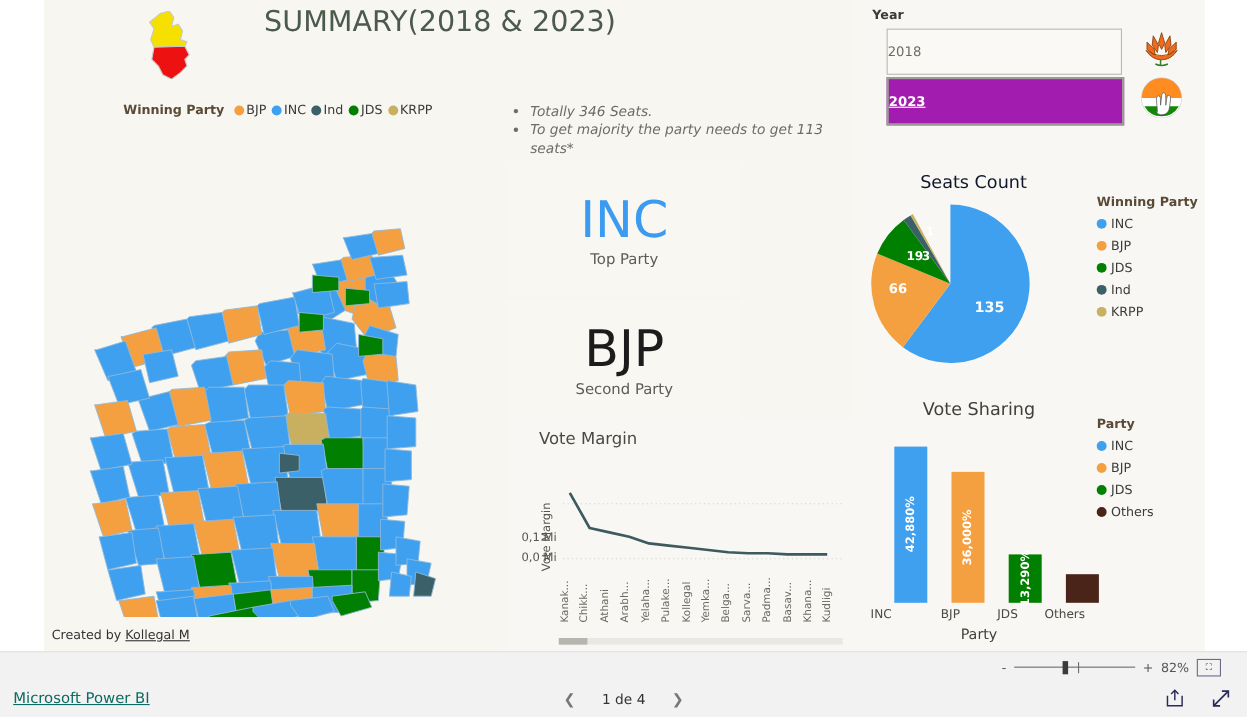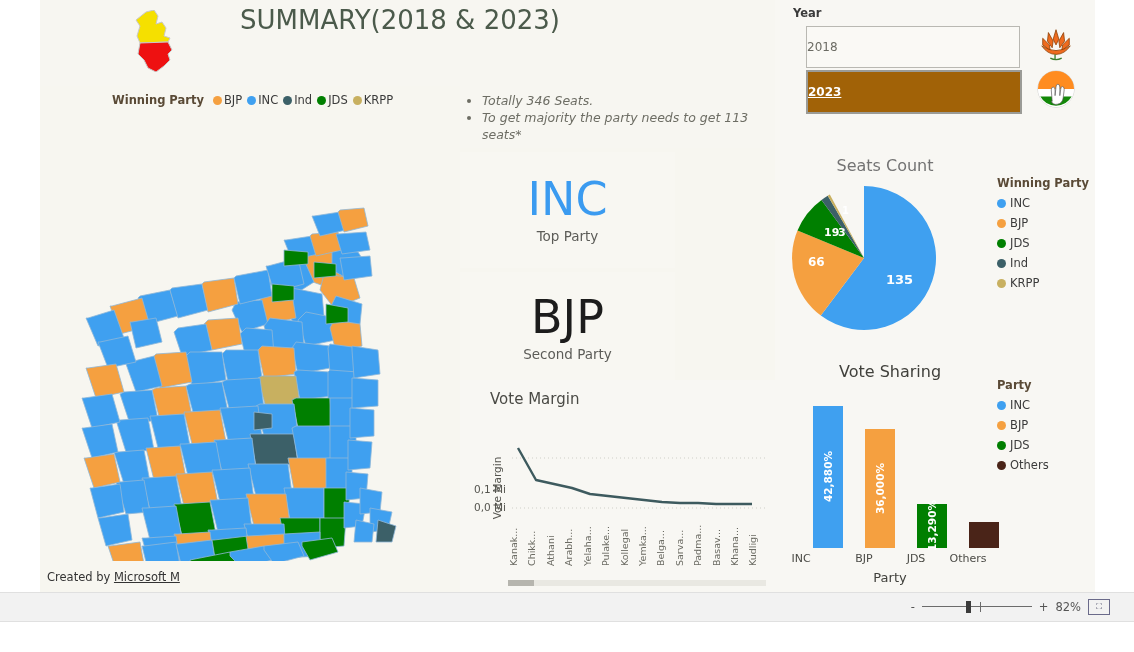--- a/index.html
+++ b/index.html
@@ -51,26 +51,26 @@
     transform:rotate(180deg);white-space:nowrap;text-align:left;}
   .scroll-track{position:absolute;left:48px;top:200px;width:258px;height:6px;background:#e9e8e2;}
   .scroll-thumb{position:absolute;left:48px;top:200px;width:26px;height:6px;background:#b6b5ae;}
 
   
   .slicer{position:absolute;left:735px;top:0px;width:320px;height:148px;background:#f8f7f3;}
   .slicer-title{position:absolute;left:18px;top:6px;font-size:11.5px;font-weight:bold;color:#3b3b3b;}
   .sl-item{position:absolute;left:31px;width:212px;height:40px;display:flex;align-items:center;
     font-size:12px;}
   .sl-unsel{top:26px;background:#faf9f5;border:1px solid #b9b8b2;color:#6b6b63;}
-  .sl-sel{top:70px;background:#a16207;border:2px solid #9b9b96;color:#ffffff;font-weight:bold;text-decoration:underline;}
+  .sl-sel{top:70px;background:#a21caf;border:2px solid #9b9b96;color:#ffffff;font-weight:bold;text-decoration:underline;}
   .logo{position:absolute;left:262px;width:38px;height:38px;}
 
   
   .piebox{position:absolute;left:735px;top:148px;width:320px;height:210px;background:#f8f7f3;}
-  .pie-title{position:absolute;left:0;right:0;top:8px;text-align:center;font-size:16px;color:#737373;
+  .pie-title{position:absolute;left:0;right:0;top:8px;text-align:center;font-size:16px;color:#0f172a;
     padding-right:100px;}
   .legend{position:absolute;font-size:11.5px;color:#3b3b3b;}
   .legend .hd{font-weight:bold;color:#5a4a36;margin-bottom:6px;}
   .legend .row{display:flex;align-items:center;gap:4px;margin-bottom:6px;}
 
   
   .barbox{position:absolute;left:735px;top:358px;width:320px;height:234px;background:#f8f7f3;}
   .bar-title{position:absolute;left:0;right:0;top:4px;text-align:center;font-size:16px;color:#41413c;
     padding-right:90px;}
   .plot{position:absolute;left:28px;top:38px;width:200px;height:152px;}
@@ -255,21 +255,21 @@
           <path d="M286 198 l22 4 0 14 -22 2 z" fill="#007f00"></path>
           <path d="M232 178 l22 2 0 14 -22 2 z" fill="#007f00"></path>
           <path d="M244 144 l24 2 0 12 -24 2 z" fill="#007f00"></path>
           <path d="M274 156 l22 2 0 12 -22 2 z" fill="#007f00"></path>
           <path d="M214 306 l18 2 0 14 -18 2 z" fill="#3c6068"></path>
         </g>
       </svg>
     </div>
 
     <div class="credit">
-      <span>Created by </span><a href="#">Microsoft M</a>
+      <span>Created by </span><a href="#">Kollegal M</a>
     </div>
 
     <div class="infobox">
       <ul>
         <li>Totally 346 Seats.</li>
         <li>To get majority the party needs to get 113 seats*</li>
       </ul>
     </div>
 
     <div class="card" style="top:152px;height:116px;">
@@ -455,14 +455,34 @@
         <i class="rail"></i>
         <i class="thumb"></i>
         <i class="mid"></i>
       </span>
       <span>+</span>
       <span>82%</span>
       <span class="fitbtn">⛶</span>
     </div>
   </div>
 
+  <div class="footer">
+    <a class="pbi" href="#">Microsoft Power BI</a>
+    <div class="pager">
+      <span class="chev">❮</span>
+      <span>1 de 4</span>
+      <span class="chev">❯</span>
+    </div>
+    <div class="f-icons">
+      <svg class="ficon" viewBox="0 0 24 24" fill="none" stroke="#2a2a5a" stroke-width="1.6">
+        <path d="M4 9 v11 h16 V9"></path>
+        <path d="M12 14 V3"></path>
+        <path d="M8 7 l4 -4 4 4"></path>
+      </svg>
+      <svg class="ficon" viewBox="0 0 24 24" fill="none" stroke="#2a2a5a" stroke-width="1.8">
+        <path d="M4 20 L20 4"></path>
+        <path d="M13 4 h7 v7"></path>
+        <path d="M11 20 H4 v-7"></path>
+      </svg>
+    </div>
+  </div>
 
 </div>
 
 </body></html>

